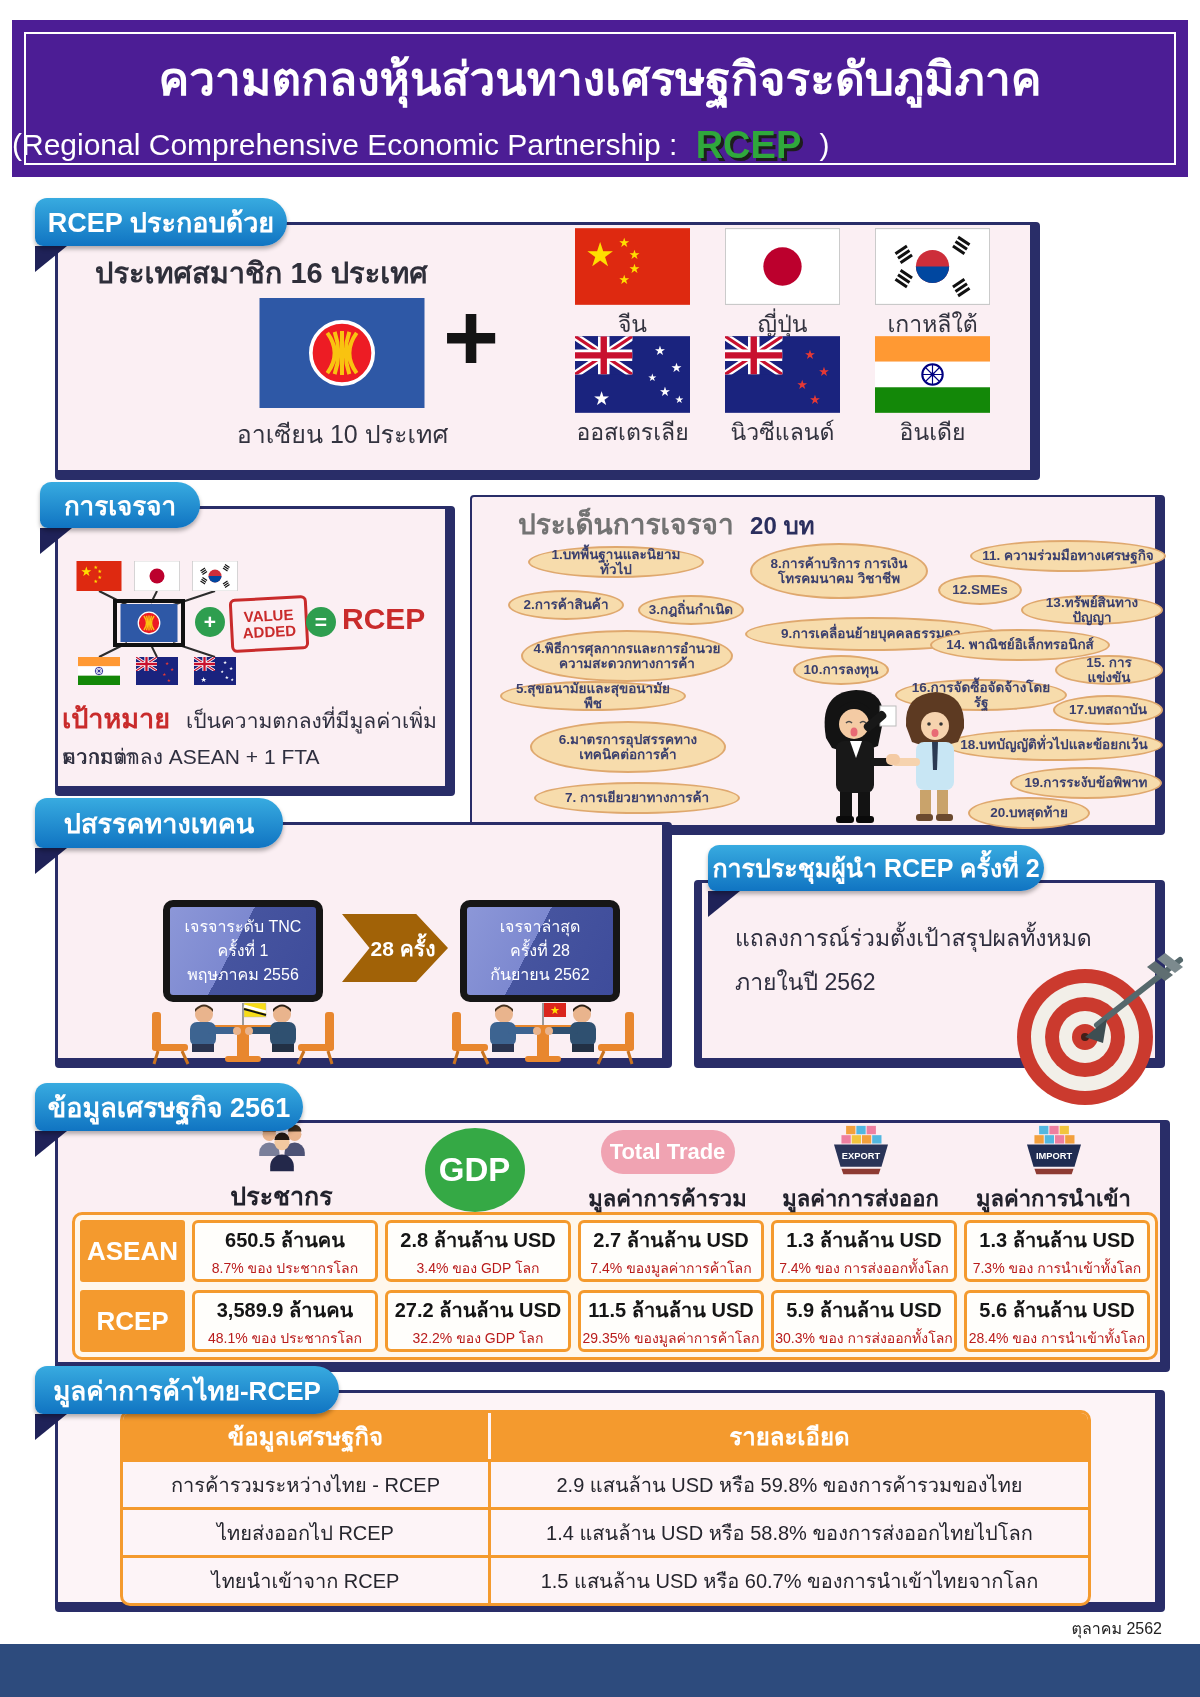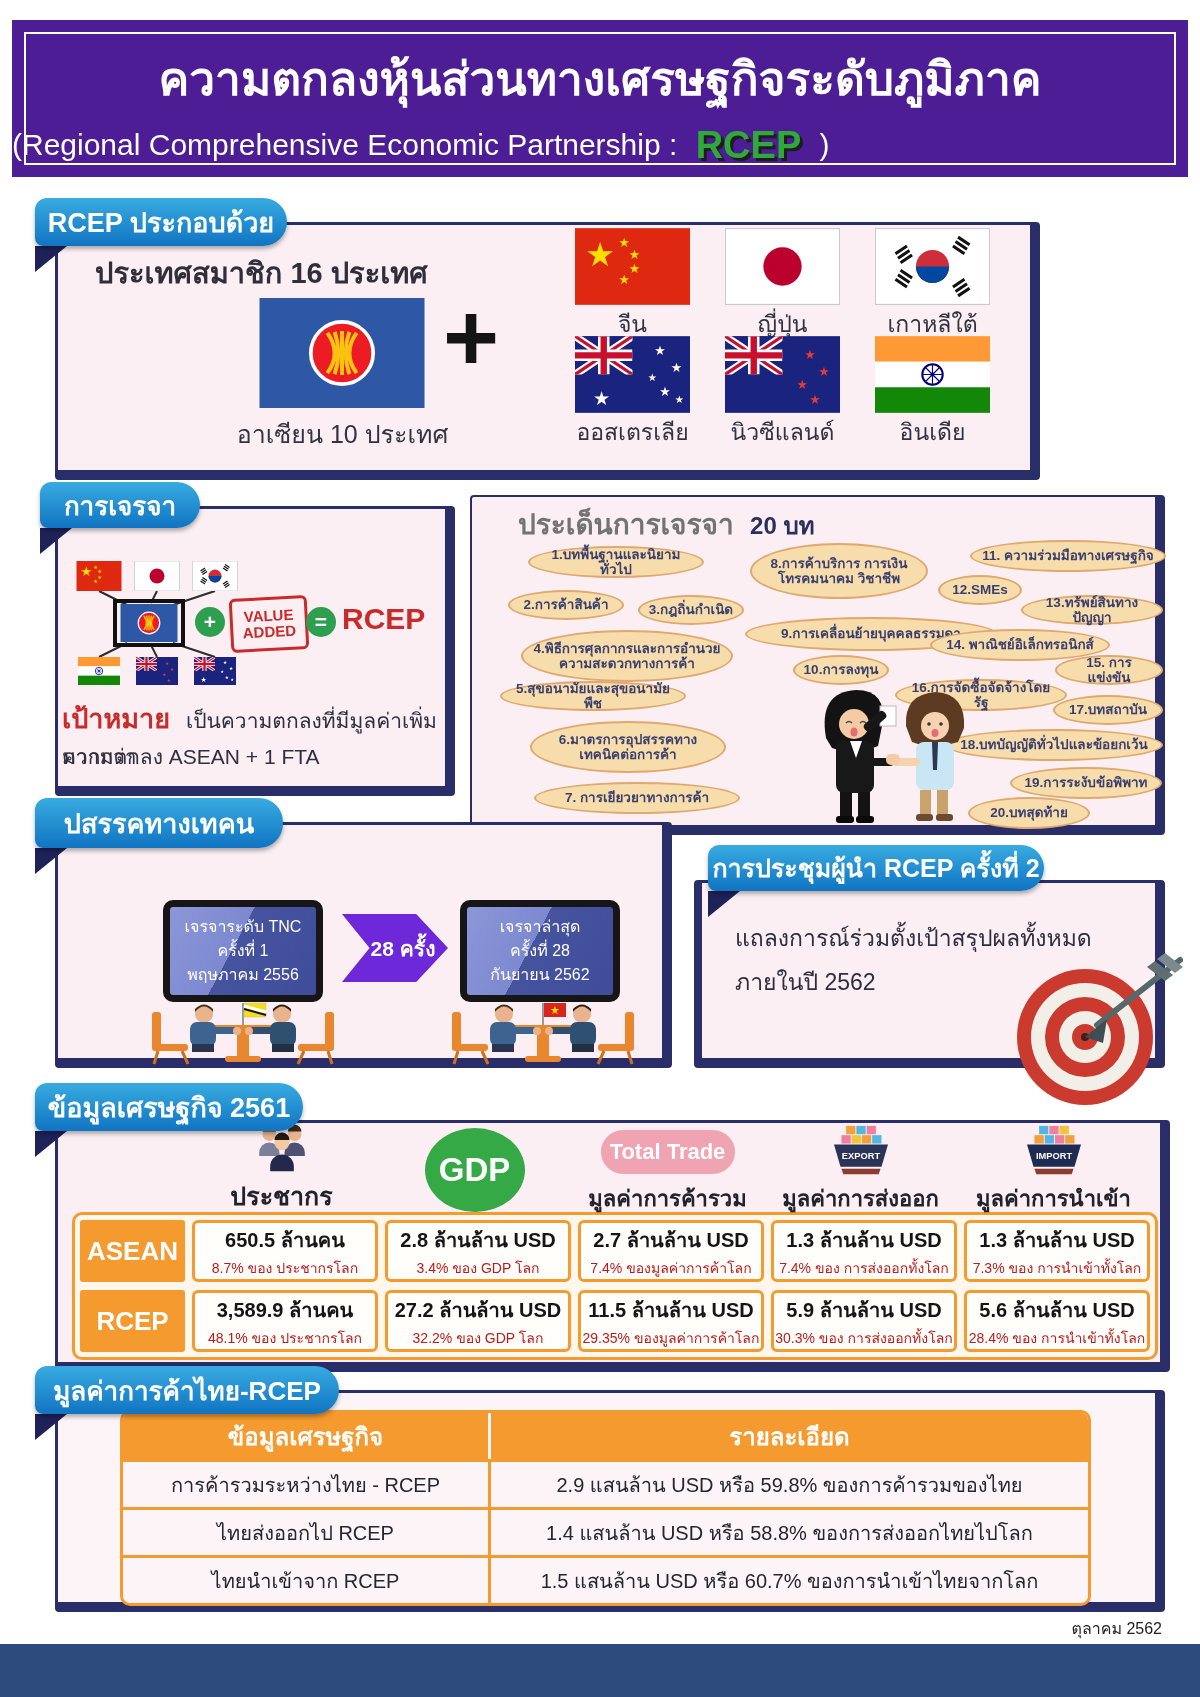--- a/index.html
+++ b/index.html
@@ -14,21 +14,21 @@
   .panel{position:absolute;background:#FBEFF3;border:3px solid #292D68;border-right-width:10px;
          border-bottom-width:10px;border-radius:4px;box-sizing:border-box;z-index:1;}
   .bubble{position:absolute;z-index:3;background:#F7DCAC;border:2px solid #DFA86E;border-radius:50%;
           display:flex;align-items:center;justify-content:center;text-align:center;color:#3A3F6E;
           font-weight:bold;font-size:13.5px;line-height:1.12;box-sizing:border-box;padding:2px 8px;}
   .flaglabel{position:absolute;text-align:center;color:#33333F;font-size:23px;z-index:3;}
   .screen{position:absolute;box-sizing:border-box;border:7px solid #161616;border-radius:10px;
           background:linear-gradient(118deg,#8C97D8 0%,#7D89D0 44%,#46549F 44%,#3E4C9B 100%);
           color:#fff;display:flex;flex-direction:column;align-items:center;justify-content:center;
           font-size:16px;line-height:1.5;text-align:center;z-index:3;}
-  .chev{position:absolute;background:#6d28d9;clip-path:polygon(0 0,70% 0,100% 50%,70% 100%,0 100%,26% 50%);
+  .chev{position:absolute;background:#a16207;clip-path:polygon(0 0,70% 0,100% 50%,70% 100%,0 100%,26% 50%);
         color:#fff;font-weight:bold;font-size:21px;display:flex;align-items:center;justify-content:center;
         padding-left:16px;box-sizing:border-box;z-index:3;}
   .opcircle{position:absolute;width:30px;height:30px;border-radius:50%;background:#2E9E4F;color:#fff;
         display:flex;align-items:center;justify-content:center;font-size:21px;font-weight:bold;z-index:3;}
   #hdr{left:12px;top:20px;width:1176px;height:157px;background:#4c1d95;z-index:2;}
   #hdr-border{position:absolute;left:12px;top:12px;right:12px;bottom:12px;border:2px solid #fff;}
   #hdr-title{position:absolute;left:0;top:22px;width:100%;text-align:center;color:#fff;font-weight:bold;font-size:46px;}
   #hdr-sub{position:absolute;left:0;top:104px;width:100%;color:#fff;font-size:30px;}
   #rcep-green{color:#2FA83C;font-weight:bold;font-size:38px;text-shadow:3px 3px 0 #1d1d1d;margin:0 10px;vertical-align:-3px;}
   #econ-head,#econ-grid{position:absolute;left:80px;width:1070px;display:grid;grid-template-columns:105px repeat(5,1fr);z-index:3;}

